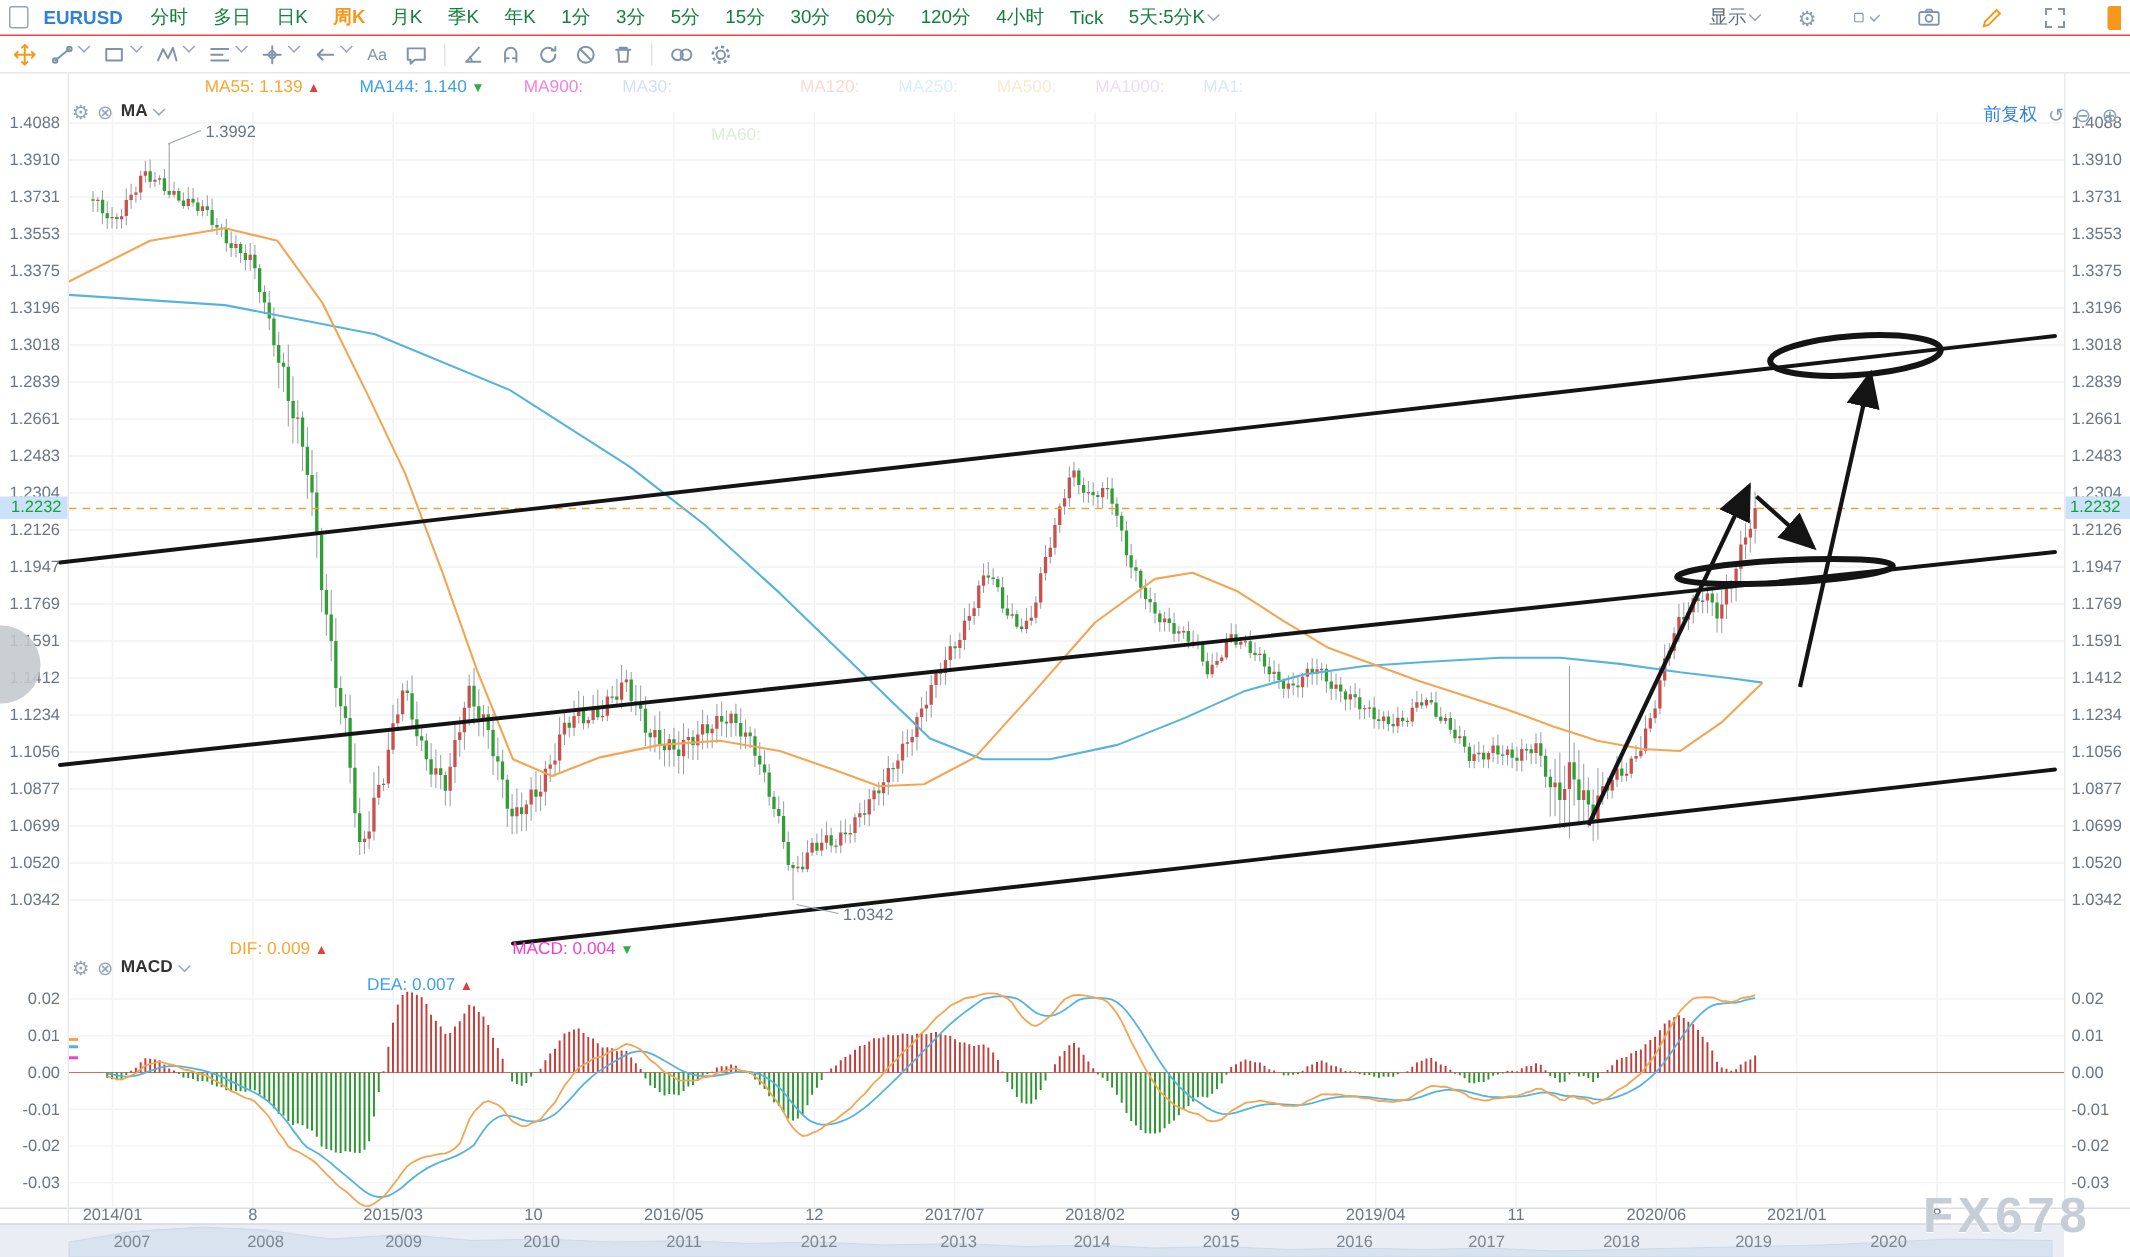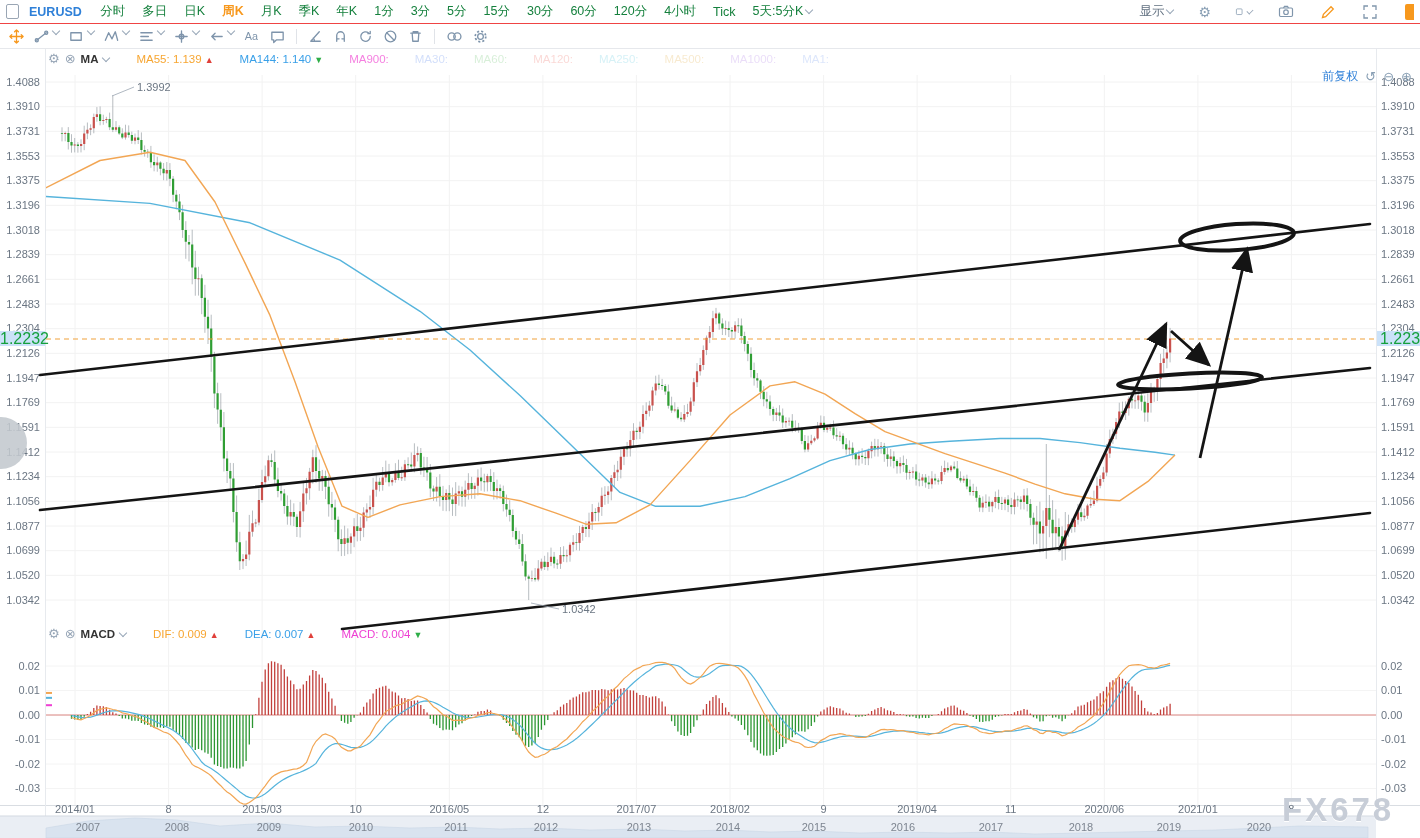--- a/index.html
+++ b/index.html
@@ -28,21 +28,21 @@
   
   .legendrow{display:flex;align-items:center;font-size:11.5px;z-index:4;white-space:nowrap;}
   .legendrow .lg-ctl{color:#96a5b6;font-size:13px;margin-right:5px;cursor:pointer;line-height:1;}
   .legendrow .lg-name{color:#333;font-weight:bold;margin-right:2px;cursor:pointer;}
   .lg-item{margin-left:26px;}
   .lg-item .tri{font-size:9px;margin-left:3px;}
   #adjrow{right:8px;top:68px;display:flex;align-items:center;gap:7px;font-size:12px;z-index:4;}
   #adjrow .adjlabel{color:#2f80d8;cursor:pointer;}
   #adjrow .uic{font-size:13px;cursor:pointer;}
   
-  .pricetag{height:15px;background:#cbe2f9;color:#15a03c;font-size:16px;line-height:15px;z-index:4;}
+  .pricetag{height:15px;background:#cbe2f9;color:#15a03c;font-size:11px;line-height:15px;z-index:4;}
   #tagL{left:0;top:331px;width:45px;text-align:right;padding-right:4px;box-sizing:border-box;}
   #tagR{left:1377px;top:331px;width:43px;padding-left:3px;box-sizing:border-box;}
   
   #watermark{left:1282px;top:791px;font-size:33px;font-weight:bold;letter-spacing:3px;color:#c7cdd7;
              z-index:5;text-shadow:0 1px 0 #ffffff;}
   #sidecircle{left:-25px;top:417px;width:52px;height:52px;border-radius:50%;background:#c3c8ce;opacity:.88;z-index:3;}
   #chart-svg{position:absolute;left:0;top:0;z-index:1;pointer-events:none;}
 </style>
 </head>
 <body>
@@ -199,21 +199,21 @@
 <div class="legendrow abs" id="ma-legend" style="left:48px;top:52px;">
   <span class="lg-ctl">⚙</span>
   <span class="lg-ctl">⊗</span>
   <span class="lg-name">MA</span>
   <span class="chev"></span>
   <span id="ma-items" style="display:flex;">
       <span class="lg-item" style="color: rgb(247, 166, 50); opacity: 1;">MA55: 1.139<span class="tri" style="color: rgb(224, 64, 58);">▲</span></span>
       <span class="lg-item" style="color: rgb(58, 160, 232); opacity: 1;">MA144: 1.140<span class="tri" style="color: rgb(47, 174, 72);">▼</span></span>
       <span class="lg-item" style="color: rgb(245, 127, 224); opacity: 1;">MA900:</span>
       <span class="lg-item" style="color: rgb(157, 184, 245); opacity: 0.45;">MA30:</span>
-      <span class="lg-item" style="color: rgb(169, 220, 171); opacity: 0.45;">MA60:</span>
+      <span class="lg-item" style="color: rgb(169, 220, 171); opacity: 0.45; margin-top: 32px;">MA60:</span>
       <span class="lg-item" style="color: rgb(246, 179, 174); opacity: 0.5;">MA120:</span>
       <span class="lg-item" style="color: rgb(174, 228, 239); opacity: 0.5;">MA250:</span>
       <span class="lg-item" style="color: rgb(240, 213, 160); opacity: 0.5;">MA500:</span>
       <span class="lg-item" style="color: rgb(214, 189, 242); opacity: 0.5;">MA1000:</span>
       <span class="lg-item" style="color: rgb(179, 200, 247); opacity: 0.45;">MA1:</span>
     </span>
 </div>
 
 <div id="adjrow" class="abs">
   <span class="adjlabel">前复权</span>
@@ -222,21 +222,21 @@
   <span class="uic">⊕</span>
 </div>
 
 <div class="legendrow abs" id="macd-legend" style="left:48px;top:627px;">
   <span class="lg-ctl">⚙</span>
   <span class="lg-ctl">⊗</span>
   <span class="lg-name">MACD</span>
   <span class="chev"></span>
   <span id="macd-items" style="display:flex;">
       <span class="lg-item" style="color: rgb(247, 166, 50); opacity: 1;">DIF: 0.009<span class="tri" style="color: rgb(224, 64, 58);">▲</span></span>
-      <span class="lg-item" style="color: rgb(58, 160, 232); opacity: 1;">DEA: 0.007<span class="tri" style="color: rgb(224, 64, 58);">▲</span></span>
+      <span class="lg-item" style="color: rgb(58, 160, 232); opacity: 1; margin-top: 24px;">DEA: 0.007<span class="tri" style="color: rgb(224, 64, 58);">▲</span></span>
       <span class="lg-item" style="color: rgb(238, 63, 211); opacity: 1;">MACD: 0.004<span class="tri" style="color: rgb(47, 174, 72);">▼</span></span>
     </span>
 </div>
 
 <svg id="chart-svg" width="1420" height="838" viewBox="0 0 1420 838">
     <defs>
       <clipPath id="pclip">
         <rect x="46" y="70" width="1330" height="552"></rect>
       </clipPath>
       <clipPath id="mclip">

